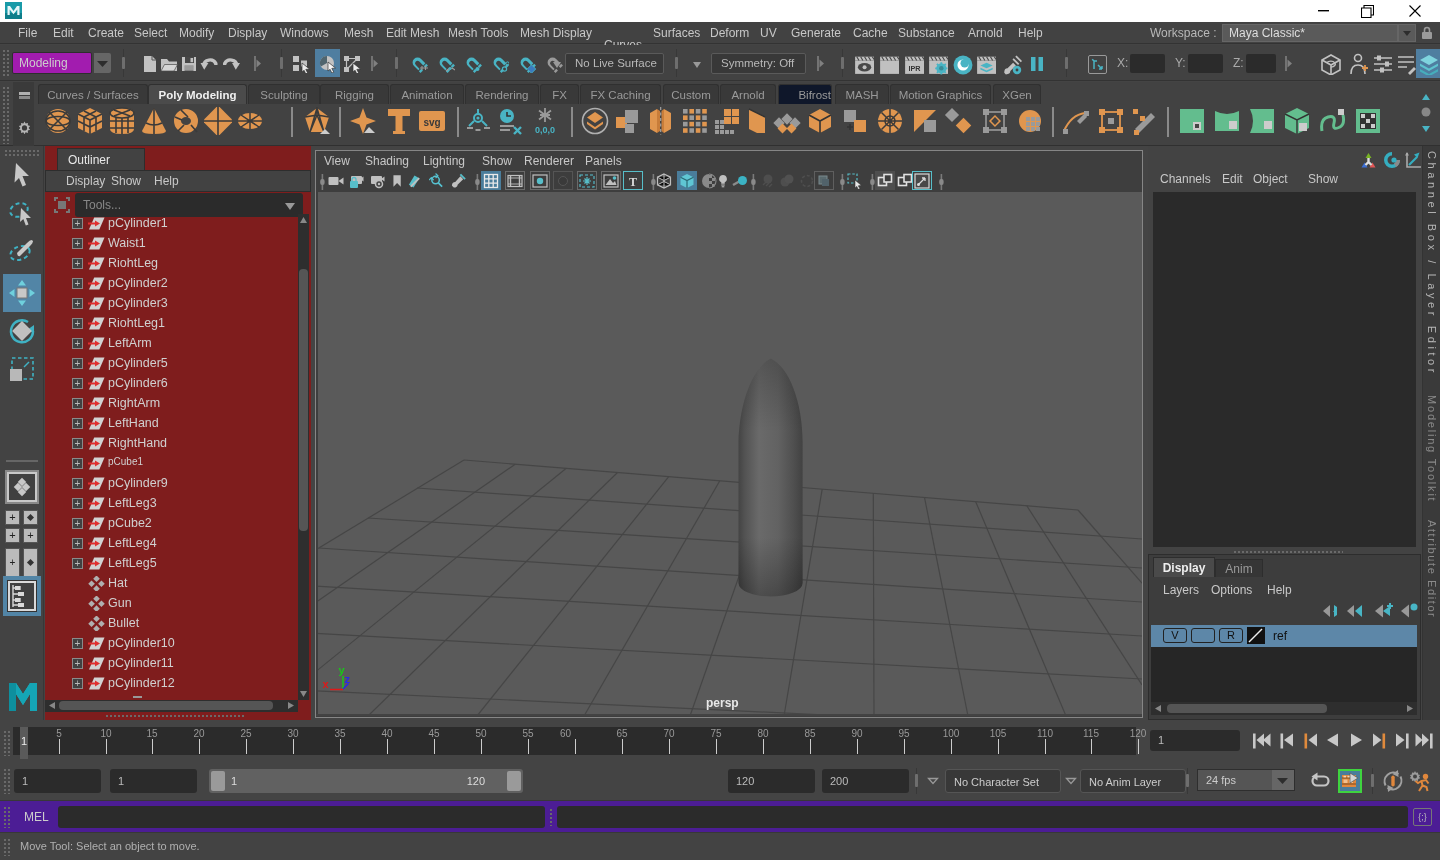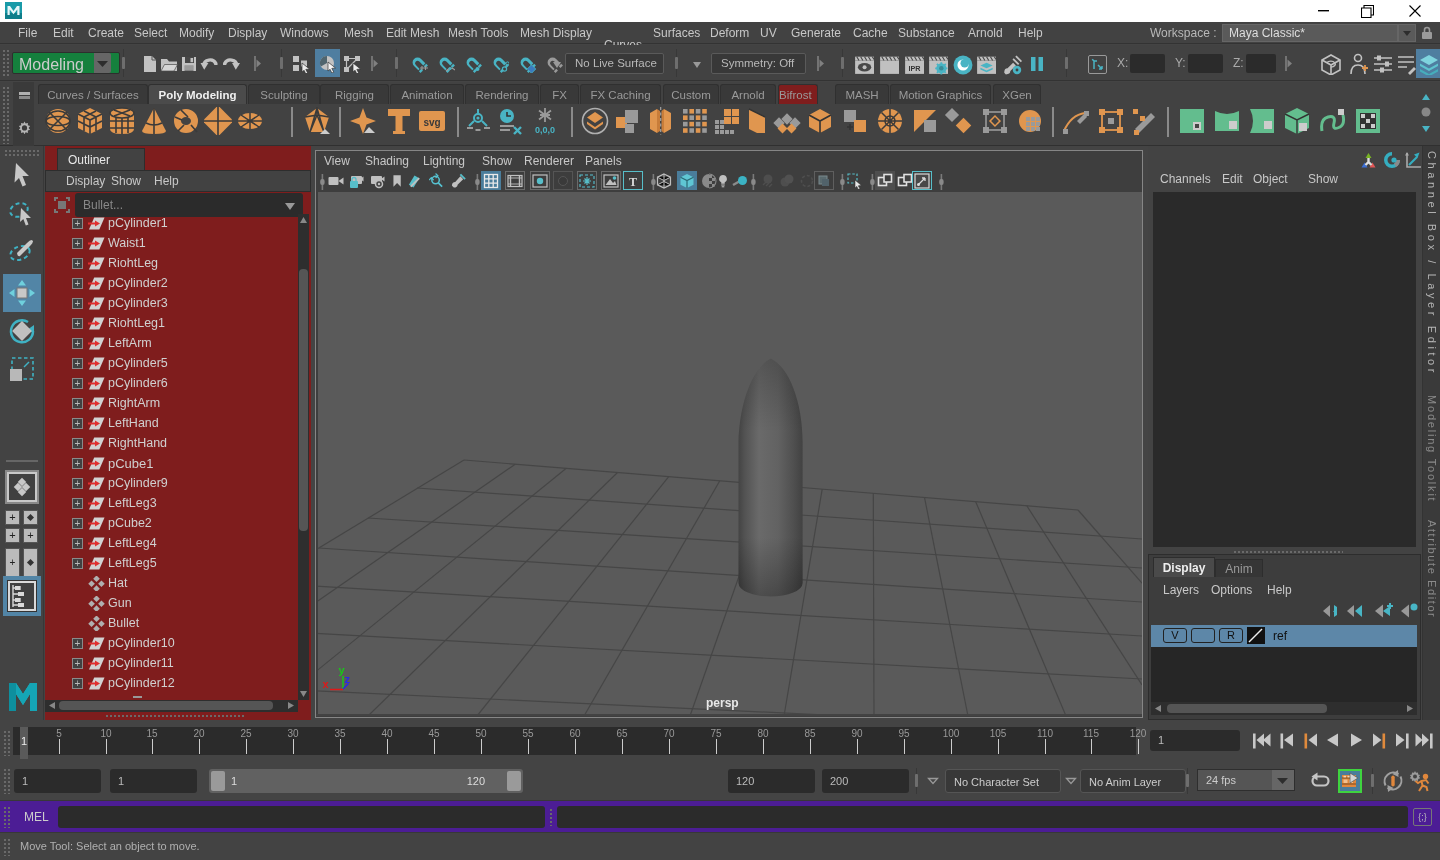--- a/index.html
+++ b/index.html
@@ -60,21 +60,21 @@
         </svg>
       </div>
  <svg class="abs" style="left:1421px;top:4px;" width="12" height="14" viewBox="0 0 12 14">
         <rect x="1" y="6" width="10" height="7" rx="1" fill="#9a9a9a"></rect>
         <path d="M3.5 6 V4 a2.5 2.5 0 0 1 5 0 V6" fill="none" stroke="#9a9a9a" stroke-width="1.6"></path>
       </svg>
 </div>
 
 <div class="abs" style="left:0;top:45px;width:1440px;height:36px;background:#424242;border-bottom:1px solid #333;" id="statusline">
  <div class="abs dots" style="left:2px;top:4px;width:7px;height:28px;"></div>
- <div class="abs" style="left:12px;top:7px;width:108px;height:22px;background:#15803d;border:1px solid #2e2e2e;border-radius:2px;color:#ccc;font-size:16px;padding:3px 6px;">Modeling</div>
+ <div class="abs" style="left:12px;top:7px;width:80px;height:22px;background:#a21caf;border:1px solid #2e2e2e;border-radius:2px;color:#ccc;font-size:12px;padding:3px 6px;">Modeling</div>
  <div class="abs" style="left:94px;top:8px;width:17px;height:20px;background:#666;border-radius:0 2px 2px 0;">
         <svg width="17" height="20">
           <path d="M3 8 L14 8 L8.5 14 Z" fill="#2d2d2d"></path>
         </svg>
       </div>
 <div class="abs" style="left:123px;top:4px;width:1px;height:28px;background:#383838;"></div>
 <div class="abs" style="left:122px;top:12px;width:3px;height:12px;background:#6e6e6e;border-radius:1px;"></div>
 <svg class="abs" style="left:141px;top:10px;" width="18" height="18" viewBox="0 0 18 18">
         <path d="M3 1 L11 1 L15 5 L15 17 L3 17 Z" fill="#c2c2c2"></path>
         <path d="M11 1 L11 5 L15 5" fill="none" stroke="#555" stroke-width="1"></path>
@@ -313,21 +313,21 @@
  <div class="abs" style="left:38px;top:2px;width:110px;height:20px;background:#393939;border:1px solid #303030;border-bottom:none;border-radius:3px 3px 0 0;color:#9a9a9a;font-size:11.5px;font-weight:normal;text-align:center;padding-top:4px;">Curves / Surfaces</div>
 <div class="abs" style="left:148px;top:2px;width:99px;height:20px;background:#4b4b4b;border:1px solid #303030;border-bottom:none;border-radius:3px 3px 0 0;color:#f0f0f0;font-size:11.5px;font-weight:bold;text-align:center;padding-top:4px;">Poly Modeling</div>
 <div class="abs" style="left:248px;top:2px;width:72px;height:20px;background:#393939;border:1px solid #303030;border-bottom:none;border-radius:3px 3px 0 0;color:#9a9a9a;font-size:11.5px;font-weight:normal;text-align:center;padding-top:4px;">Sculpting</div>
 <div class="abs" style="left:320px;top:2px;width:69px;height:20px;background:#393939;border:1px solid #303030;border-bottom:none;border-radius:3px 3px 0 0;color:#9a9a9a;font-size:11.5px;font-weight:normal;text-align:center;padding-top:4px;">Rigging</div>
 <div class="abs" style="left:390px;top:2px;width:74px;height:20px;background:#393939;border:1px solid #303030;border-bottom:none;border-radius:3px 3px 0 0;color:#9a9a9a;font-size:11.5px;font-weight:normal;text-align:center;padding-top:4px;">Animation</div>
 <div class="abs" style="left:465px;top:2px;width:74px;height:20px;background:#393939;border:1px solid #303030;border-bottom:none;border-radius:3px 3px 0 0;color:#9a9a9a;font-size:11.5px;font-weight:normal;text-align:center;padding-top:4px;">Rendering</div>
 <div class="abs" style="left:540px;top:2px;width:39px;height:20px;background:#393939;border:1px solid #303030;border-bottom:none;border-radius:3px 3px 0 0;color:#9a9a9a;font-size:11.5px;font-weight:normal;text-align:center;padding-top:4px;">FX</div>
 <div class="abs" style="left:580px;top:2px;width:81px;height:20px;background:#393939;border:1px solid #303030;border-bottom:none;border-radius:3px 3px 0 0;color:#9a9a9a;font-size:11.5px;font-weight:normal;text-align:center;padding-top:4px;">FX Caching</div>
 <div class="abs" style="left:663px;top:2px;width:56px;height:20px;background:#393939;border:1px solid #303030;border-bottom:none;border-radius:3px 3px 0 0;color:#9a9a9a;font-size:11.5px;font-weight:normal;text-align:center;padding-top:4px;">Custom</div>
 <div class="abs" style="left:720px;top:2px;width:56px;height:20px;background:#393939;border:1px solid #303030;border-bottom:none;border-radius:3px 3px 0 0;color:#9a9a9a;font-size:11.5px;font-weight:normal;text-align:center;padding-top:4px;">Arnold</div>
-<div class="abs" style="left:778px;top:2px;width:40px;height:20px;background:#7f1d1d;border:1px solid #303030;border-bottom:none;border-radius:3px 3px 0 0;color:#9a9a9a;font-size:11.5px;font-weight:normal;text-align:left;padding-top:4px;">Bifrost</div>
+<div class="abs" style="left:778px;top:2px;width:54px;height:20px;background:#0f172a;border:1px solid #303030;border-bottom:none;border-radius:3px 3px 0 0;color:#9a9a9a;font-size:11.5px;font-weight:normal;text-align:right;padding-top:4px;">Bifrost</div>
 <div class="abs" style="left:835px;top:2px;width:54px;height:20px;background:#393939;border:1px solid #303030;border-bottom:none;border-radius:3px 3px 0 0;color:#9a9a9a;font-size:11.5px;font-weight:normal;text-align:center;padding-top:4px;">MASH</div>
 <div class="abs" style="left:890px;top:2px;width:101px;height:20px;background:#393939;border:1px solid #303030;border-bottom:none;border-radius:3px 3px 0 0;color:#9a9a9a;font-size:11.5px;font-weight:normal;text-align:center;padding-top:4px;">Motion Graphics</div>
 <div class="abs" style="left:993px;top:2px;width:48px;height:20px;background:#393939;border:1px solid #303030;border-bottom:none;border-radius:3px 3px 0 0;color:#9a9a9a;font-size:11.5px;font-weight:normal;text-align:center;padding-top:4px;">XGen</div>
  <svg class="abs" style="left:44px;top:25px;" width="28" height="28" viewBox="0 0 28 28">
         <circle cx="14" cy="14" r="12" fill="#e0964f"></circle>
         <g stroke="#3a3a3a" stroke-width="1.6" fill="none">
           <ellipse cx="14" cy="14" rx="12" ry="4.5"></ellipse>
           <ellipse cx="14" cy="14" rx="12" ry="10"></ellipse>
           <path d="M5 5 L23 23 M23 5 L5 23"></path>
         </g>
@@ -666,21 +666,21 @@
     <span class="abs menutxt" style="left:20px;top:3px;">Display</span>
     <span class="abs menutxt" style="left:65px;top:3px;">Show</span>
     <span class="abs menutxt" style="left:108px;top:3px;">Help</span>
   </div>
   <svg class="abs" style="left:8px;top:50px;" width="18" height="18" viewBox="0 0 18 18">
           <g stroke="#777" stroke-width="2" fill="none">
             <path d="M2 5 L2 2 L5 2 M13 2 L16 2 L16 5 M16 13 L16 16 L13 16 M5 16 L2 16 L2 13"></path>
           </g>
           <rect x="5" y="5" width="8" height="8" fill="#777"></rect>
         </svg>
-  <div class="abs" style="left:30px;top:47px;width:228px;height:24px;background:#2b2b2b;border-radius:3px;color:#888;font-size:12px;padding:5px 8px;">Bullet...</div>
+  <div class="abs" style="left:30px;top:47px;width:228px;height:24px;background:#2b2b2b;border-radius:3px;color:#888;font-size:12px;padding:5px 8px;">Tools...</div>
   <svg class="abs" style="left:238px;top:55px;" width="14" height="10">
           <path d="M2 2 L12 2 L7 9 Z" fill="#999"></path>
         </svg>
   <div class="abs" style="left:27px;top:72px;width:11px;height:11px;border:1px solid #8a8a8a;background:#414141;color:#bbb;font-size:10px;line-height:9px;text-align:center;">+</div>
 <svg class="abs" style="left:43px;top:70px;" width="17" height="15" viewBox="0 0 17 15">
           <path d="M6.2 1.5 L16.5 1.5 L11.3 13.5 L1 13.5 Z" fill="#d2d2d2"></path>
           <path d="M0 7.5 L7.5 7.5" stroke="#e03030" stroke-width="2"></path>
           <path d="M7 4.5 L12 7.5 L7 10.5 Z" fill="#e03030"></path>
         </svg>
 <span class="abs" style="left:63px;top:70px;font-size:12.5px;color:#d0d0d0;">pCylinder1</span>
@@ -760,21 +760,21 @@
           <path d="M0 7.5 L7.5 7.5" stroke="#e03030" stroke-width="2"></path>
           <path d="M7 4.5 L12 7.5 L7 10.5 Z" fill="#e03030"></path>
         </svg>
 <span class="abs" style="left:63px;top:290px;font-size:12.5px;color:#d0d0d0;">RightHand</span>
 <div class="abs" style="left:27px;top:312px;width:11px;height:11px;border:1px solid #8a8a8a;background:#414141;color:#bbb;font-size:10px;line-height:9px;text-align:center;">+</div>
 <svg class="abs" style="left:43px;top:310px;" width="17" height="15" viewBox="0 0 17 15">
           <path d="M6.2 1.5 L16.5 1.5 L11.3 13.5 L1 13.5 Z" fill="#d2d2d2"></path>
           <path d="M0 7.5 L7.5 7.5" stroke="#e03030" stroke-width="2"></path>
           <path d="M7 4.5 L12 7.5 L7 10.5 Z" fill="#e03030"></path>
         </svg>
-<span class="abs" style="left:63px;top:310px;font-size:13px;color:#d0d0d0;">pCube1</span>
+<span class="abs" style="left:63px;top:310px;font-size:10px;color:#d0d0d0;">pCube1</span>
 <div class="abs" style="left:27px;top:332px;width:11px;height:11px;border:1px solid #8a8a8a;background:#414141;color:#bbb;font-size:10px;line-height:9px;text-align:center;">+</div>
 <svg class="abs" style="left:43px;top:330px;" width="17" height="15" viewBox="0 0 17 15">
           <path d="M6.2 1.5 L16.5 1.5 L11.3 13.5 L1 13.5 Z" fill="#d2d2d2"></path>
           <path d="M0 7.5 L7.5 7.5" stroke="#e03030" stroke-width="2"></path>
           <path d="M7 4.5 L12 7.5 L7 10.5 Z" fill="#e03030"></path>
         </svg>
 <span class="abs" style="left:63px;top:330px;font-size:12.5px;color:#d0d0d0;">pCylinder9</span>
 <div class="abs" style="left:27px;top:352px;width:11px;height:11px;border:1px solid #8a8a8a;background:#414141;color:#bbb;font-size:10px;line-height:9px;text-align:center;">+</div>
 <svg class="abs" style="left:43px;top:350px;" width="17" height="15" viewBox="0 0 17 15">
           <path d="M6.2 1.5 L16.5 1.5 L11.3 13.5 L1 13.5 Z" fill="#d2d2d2"></path>
@@ -1203,21 +1203,21 @@
 <span class="abs" style="left:327px;top:1px;width:30px;margin-left:-15px;text-align:center;font-size:10px;color:#999;">35</span>
 <div class="abs" style="left:327px;top:12px;width:1px;height:15px;background:#ccc;"></div>
 <span class="abs" style="left:374px;top:1px;width:30px;margin-left:-15px;text-align:center;font-size:10px;color:#999;">40</span>
 <div class="abs" style="left:374px;top:12px;width:1px;height:15px;background:#ccc;"></div>
 <span class="abs" style="left:421px;top:1px;width:30px;margin-left:-15px;text-align:center;font-size:10px;color:#999;">45</span>
 <div class="abs" style="left:421px;top:12px;width:1px;height:15px;background:#ccc;"></div>
 <span class="abs" style="left:468px;top:1px;width:30px;margin-left:-15px;text-align:center;font-size:10px;color:#999;">50</span>
 <div class="abs" style="left:468px;top:12px;width:1px;height:15px;background:#ccc;"></div>
 <span class="abs" style="left:515px;top:1px;width:30px;margin-left:-15px;text-align:center;font-size:10px;color:#999;">55</span>
 <div class="abs" style="left:515px;top:12px;width:1px;height:15px;background:#ccc;"></div>
-<span class="abs" style="left:562px;top:1px;width:30px;margin-left:-15px;text-align:center;font-size:10px;color:#999;">60</span>
+<span class="abs" style="left:562px;top:1px;width:30px;margin-left:-15px;text-align:left;font-size:10px;color:#999;">60</span>
 <div class="abs" style="left:562px;top:12px;width:1px;height:15px;background:#ccc;"></div>
 <span class="abs" style="left:609px;top:1px;width:30px;margin-left:-15px;text-align:center;font-size:10px;color:#999;">65</span>
 <div class="abs" style="left:609px;top:12px;width:1px;height:15px;background:#ccc;"></div>
 <span class="abs" style="left:656px;top:1px;width:30px;margin-left:-15px;text-align:center;font-size:10px;color:#999;">70</span>
 <div class="abs" style="left:656px;top:12px;width:1px;height:15px;background:#ccc;"></div>
 <span class="abs" style="left:703px;top:1px;width:30px;margin-left:-15px;text-align:center;font-size:10px;color:#999;">75</span>
 <div class="abs" style="left:703px;top:12px;width:1px;height:15px;background:#ccc;"></div>
 <span class="abs" style="left:750px;top:1px;width:30px;margin-left:-15px;text-align:center;font-size:10px;color:#999;">80</span>
 <div class="abs" style="left:750px;top:12px;width:1px;height:15px;background:#ccc;"></div>
 <span class="abs" style="left:797px;top:1px;width:30px;margin-left:-15px;text-align:center;font-size:10px;color:#999;">85</span>

